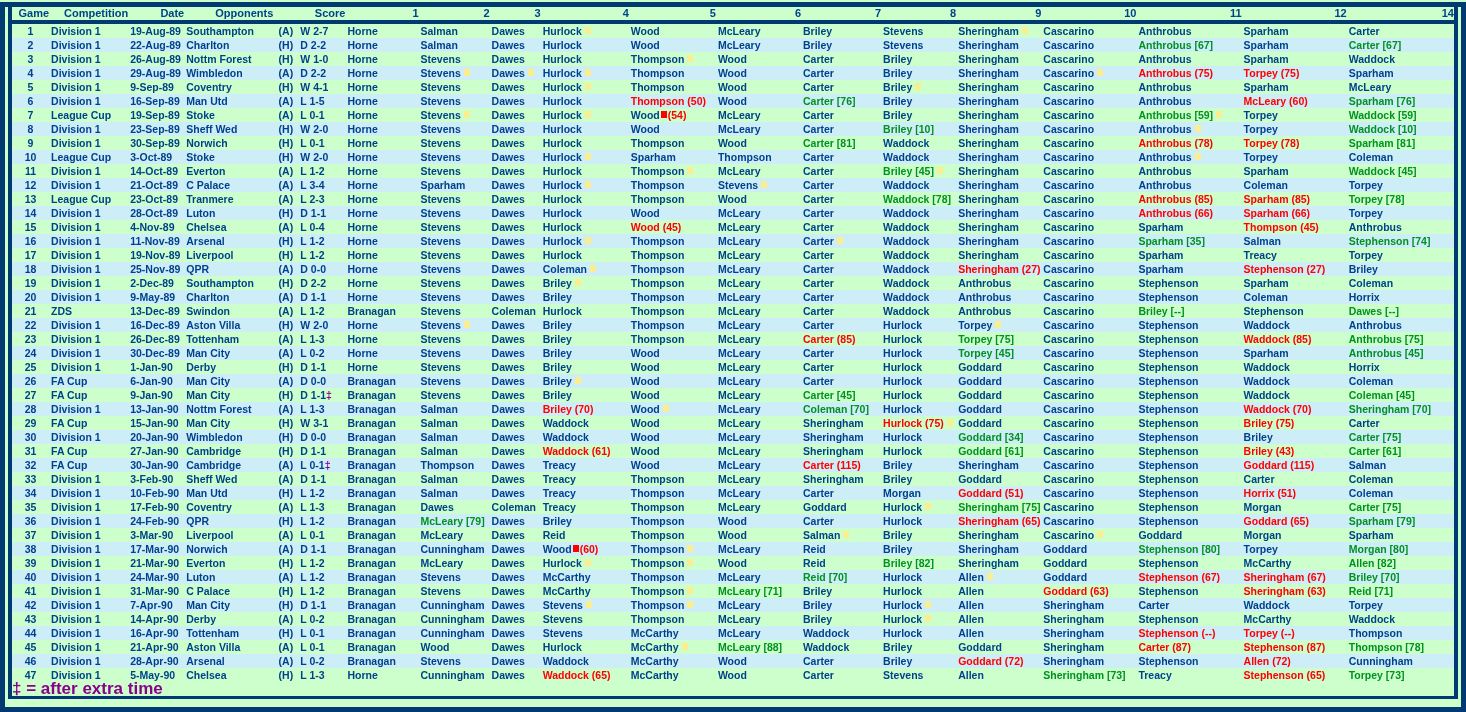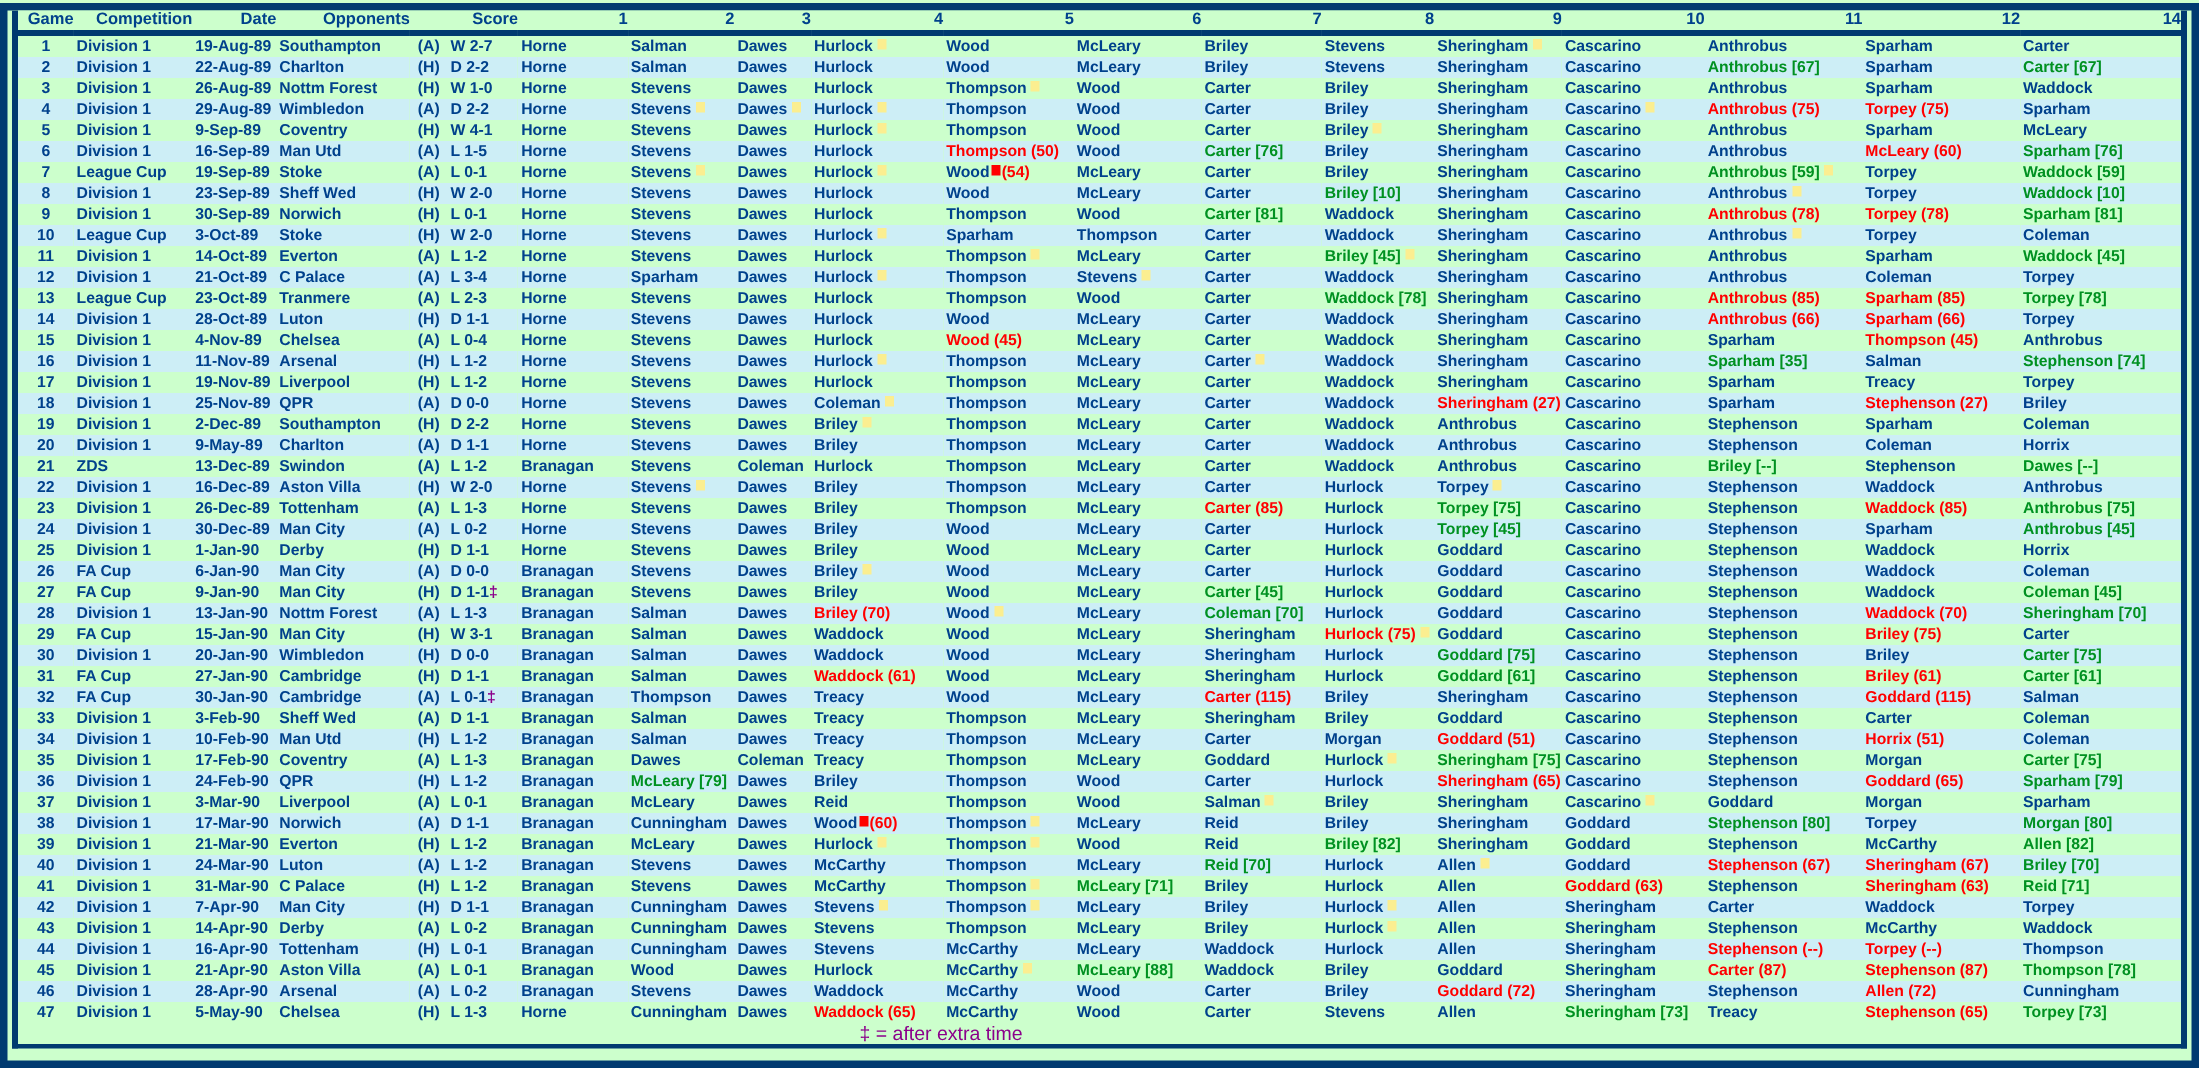--- a/index.html
+++ b/index.html
@@ -13,21 +13,21 @@
   td{font-family:"Liberation Sans",sans-serif;font-weight:bold;font-size:10.5px;line-height:14px;color:#00418c;height:14px;padding:0 0 0 2px;white-space:nowrap;overflow:hidden}
   tbody tr:nth-child(odd){background:#ccffcc}
   tbody tr:nth-child(even){background:#cdeef6}
   td.ce{text-align:center;padding:0}
   .t-off{color:#ff0000}
   .t-on{color:#009121}
   .sq{display:inline-block;width:6px;height:7px;transform:translateY(-1px)}
   .sq-yel{background:#fbee90;margin-left:3px}
   .sq-red{background:#ff0000;margin:0 1px}
   .aet{color:#8b008b}
-  .footnote{font-family:"Liberation Sans",sans-serif;font-weight:normal;font-size:13px;color:#8b008b;padding-left:561px;height:14px;line-height:14px}
+  .footnote{font-family:"Liberation Sans",sans-serif;font-weight:bold;font-size:17px;color:#8b008b;height:14px;line-height:14px}
 </style>
 </head>
 <body>
 
 <div class="page">
   <div class="outer"></div>
   <div class="inner">
     <table>
         <colgroup>
           <col style="width: 37px;">
@@ -691,21 +691,21 @@
             <td class="ce">(H)</td>
             <td><span>D 0-0</span></td>
             <td><span>Branagan</span></td>
             <td><span>Salman</span></td>
             <td><span>Dawes</span></td>
             <td><span>Waddock</span></td>
             <td><span>Wood</span></td>
             <td><span>McLeary</span></td>
             <td><span>Sheringham</span></td>
             <td><span>Hurlock</span></td>
-            <td><span class="t-on">Goddard [75]</span></td>
+            <td><span class="t-on">Goddard [34]</span></td>
             <td><span>Cascarino</span></td>
             <td><span>Stephenson</span></td>
             <td><span>Briley</span></td>
             <td><span class="t-on">Carter [75]</span></td>
           </tr>
           <tr>
             <td class="ce">31</td>
             <td>FA Cup</td>
             <td>27-Jan-90</td>
             <td>Cambridge</td>
@@ -715,21 +715,21 @@
             <td><span>Salman</span></td>
             <td><span>Dawes</span></td>
             <td><span class="t-off">Waddock (61)</span></td>
             <td><span>Wood</span></td>
             <td><span>McLeary</span></td>
             <td><span>Sheringham</span></td>
             <td><span>Hurlock</span></td>
             <td><span class="t-on">Goddard [61]</span></td>
             <td><span>Cascarino</span></td>
             <td><span>Stephenson</span></td>
-            <td><span class="t-off">Briley (61)</span></td>
+            <td><span class="t-off">Briley (43)</span></td>
             <td><span class="t-on">Carter [61]</span></td>
           </tr>
           <tr>
             <td class="ce">32</td>
             <td>FA Cup</td>
             <td>30-Jan-90</td>
             <td>Cambridge</td>
             <td class="ce">(A)</td>
             <td><span>L 0-1</span><span class="aet">‡</span></td>
             <td><span>Branagan</span></td>

